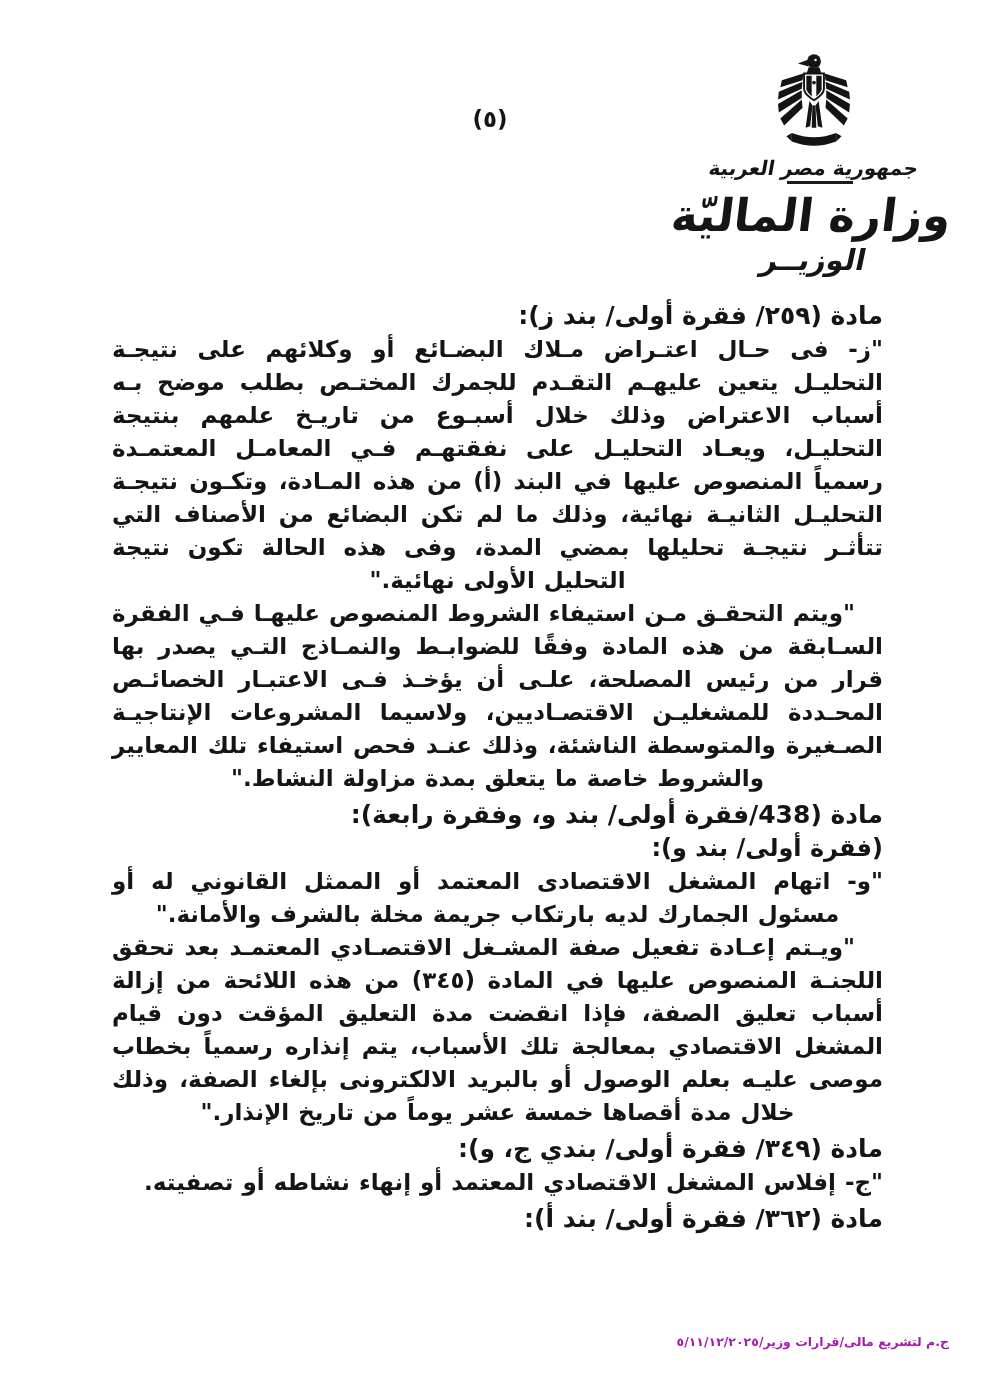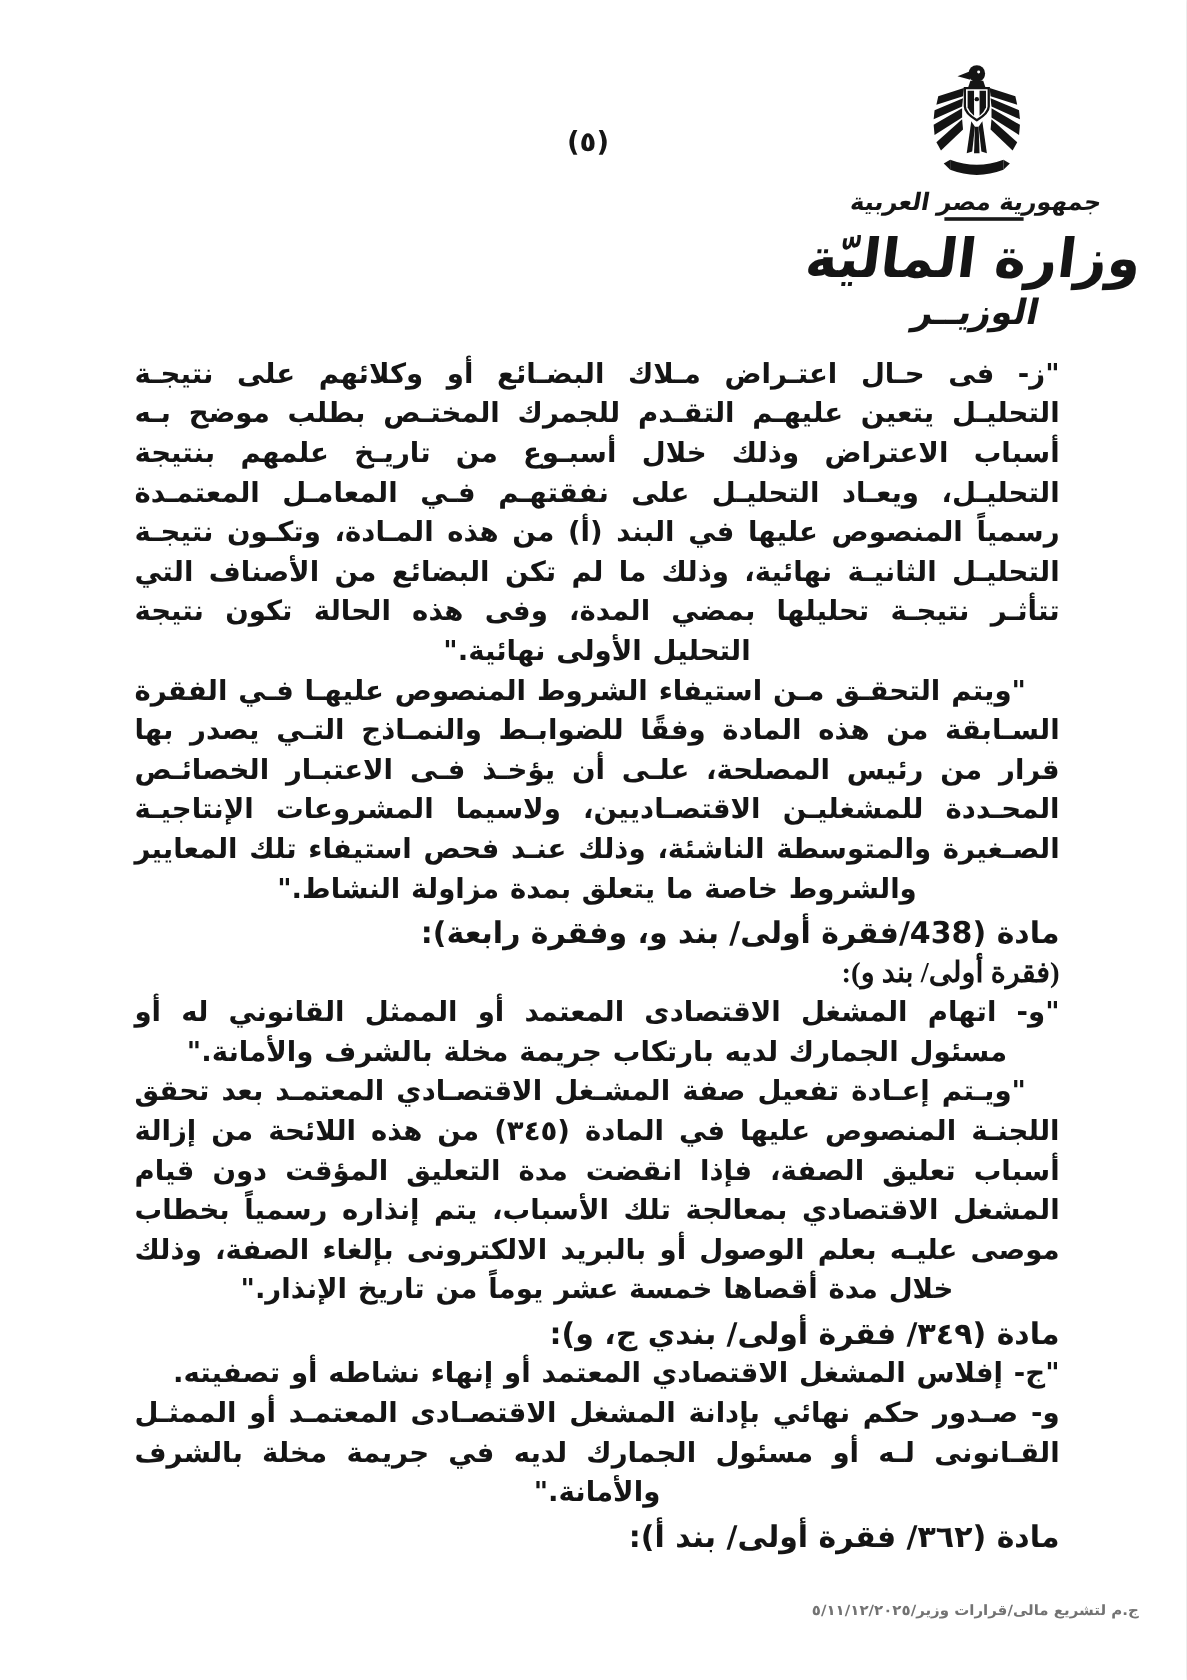--- a/index.html
+++ b/index.html
@@ -43,33 +43,33 @@
   .content{
     position:absolute;top:296px;right:106px;left:112px;
     direction:rtl;
   }
   .art-heading{
     font-size:25px;font-weight:700;line-height:34px;
     margin:3px 0 0;text-align:right;
   }
   .sub-heading{
     font-size:24px;font-weight:700;line-height:33px;
-    margin:0;text-align:right;font-family:Liberation Serif, serif;
+    margin:0;text-align:right;
   }
   .content p{
     font-size:23px;font-weight:700;line-height:33px;margin:0;
     text-align:justify;text-align-last:center;
     word-spacing:1px;
   }
   .content p.flush-right{text-align:right;text-align-last:right;}
   .content p.first-indent{text-indent:28px;}
   
   .footer-ref{
     position:absolute;top:1334px;right:40px;
-    direction:rtl;font-size:12.5px;font-weight:700;color:#737373;
+    direction:rtl;font-size:12.5px;font-weight:700;color:#a21caf;
     transform:scaleY(.95);
   }
 </style>
 </head>
 <body>
 
 <div class="page">
 
   <div class="page-number">(٥)</div>
 
@@ -112,32 +112,32 @@
       <circle cx="62" cy="10.5" r="1.6" fill="#ffffff"></circle>
     </svg>
     <div class="republic">جمهورية مصر العربية</div>
     <div class="republic-underline"></div>
     <div class="ministry">وزارة الماليّة</div>
     <div class="minister">الوزيــر</div>
   </div>
 
   <div class="content">
 
+    <h2 class="art-heading">مادة (٢٥٩/ فقرة أولى/ بند ز):</h2>
     <p>"ز- فى حـال اعتـراض مـلاك البضـائع أو وكلائهم على نتيجـة التحليـل يتعين عليهـم التقـدم للجمرك المختـص بطلب موضح بـه أسباب الاعتراض وذلك خلال أسبـوع من تاريـخ علمهم بنتيجة التحليـل، ويعـاد التحليـل على نفقتهـم فـي المعامـل المعتمـدة رسمياً المنصوص عليها في البند (أ) من هذه المـادة، وتكـون نتيجـة التحليـل الثانيـة نهائية، وذلك ما لم تكن البضائع من الأصناف التي تتأثـر نتيجـة تحليلها بمضي المدة، وفى هذه الحالة تكون نتيجة التحليل الأولى نهائية."</p>
 
     <p class="first-indent">"ويتم التحقـق مـن استيفاء الشروط المنصوص عليهـا فـي الفقرة السـابقة من هذه المادة وفقًا للضوابـط والنمـاذج التـي يصدر بها قرار من رئيس المصلحة، علـى أن يؤخـذ فـى الاعتبـار الخصائـص المحـددة للمشغليـن الاقتصـاديين، ولاسيما المشروعات الإنتاجيـة الصـغيرة والمتوسطة الناشئة، وذلك عنـد فحص استيفاء تلك المعايير والشروط خاصة ما يتعلق بمدة مزاولة النشاط."</p>
 
     <h2 class="art-heading">مادة (438/فقرة أولى/ بند و، وفقرة رابعة):</h2>
     <h3 class="sub-heading">(فقرة أولى/ بند و):</h3>
     <p>"و- اتهام المشغل الاقتصادى المعتمد أو الممثل القانوني له أو مسئول الجمارك لديه بارتكاب جريمة مخلة بالشرف والأمانة."</p>
     <p class="first-indent">"ويـتم إعـادة تفعيل صفة المشـغل الاقتصـادي المعتمـد بعد تحقق اللجنـة المنصوص عليها في المادة (٣٤٥) من هذه اللائحة من إزالة أسباب تعليق الصفة، فإذا انقضت مدة التعليق المؤقت دون قيام المشغل الاقتصادي بمعالجة تلك الأسباب، يتم إنذاره رسمياً بخطاب موصى عليـه بعلم الوصول أو بالبريد الالكترونى بإلغاء الصفة، وذلك خلال مدة أقصاها خمسة عشر يوماً من تاريخ الإنذار."</p>
 
     <h2 class="art-heading">مادة (٣٤٩/ فقرة أولى/ بندي ج، و):</h2>
     <p class="flush-right">"ج- إفلاس المشغل الاقتصادي المعتمد أو إنهاء نشاطه أو تصفيته.</p>
-    <p>و- صـدور حكم نهائي بإدانة المشغل الاقتصـادى المعتمـد أو الممثـل القـانونى لـه أو مسئول الجمارك لديه في جريمة مخلة بالشرف والأمانة."</p>
 
     <h2 class="art-heading">مادة (٣٦٢/ فقرة أولى/ بند أ):</h2>
 
   </div>
 
   <div class="footer-ref">ج.م لتشريع مالى/قرارات وزير/٥/١١/١٢/٢٠٢٥</div>
 
 </div>
 
 </body></html>

